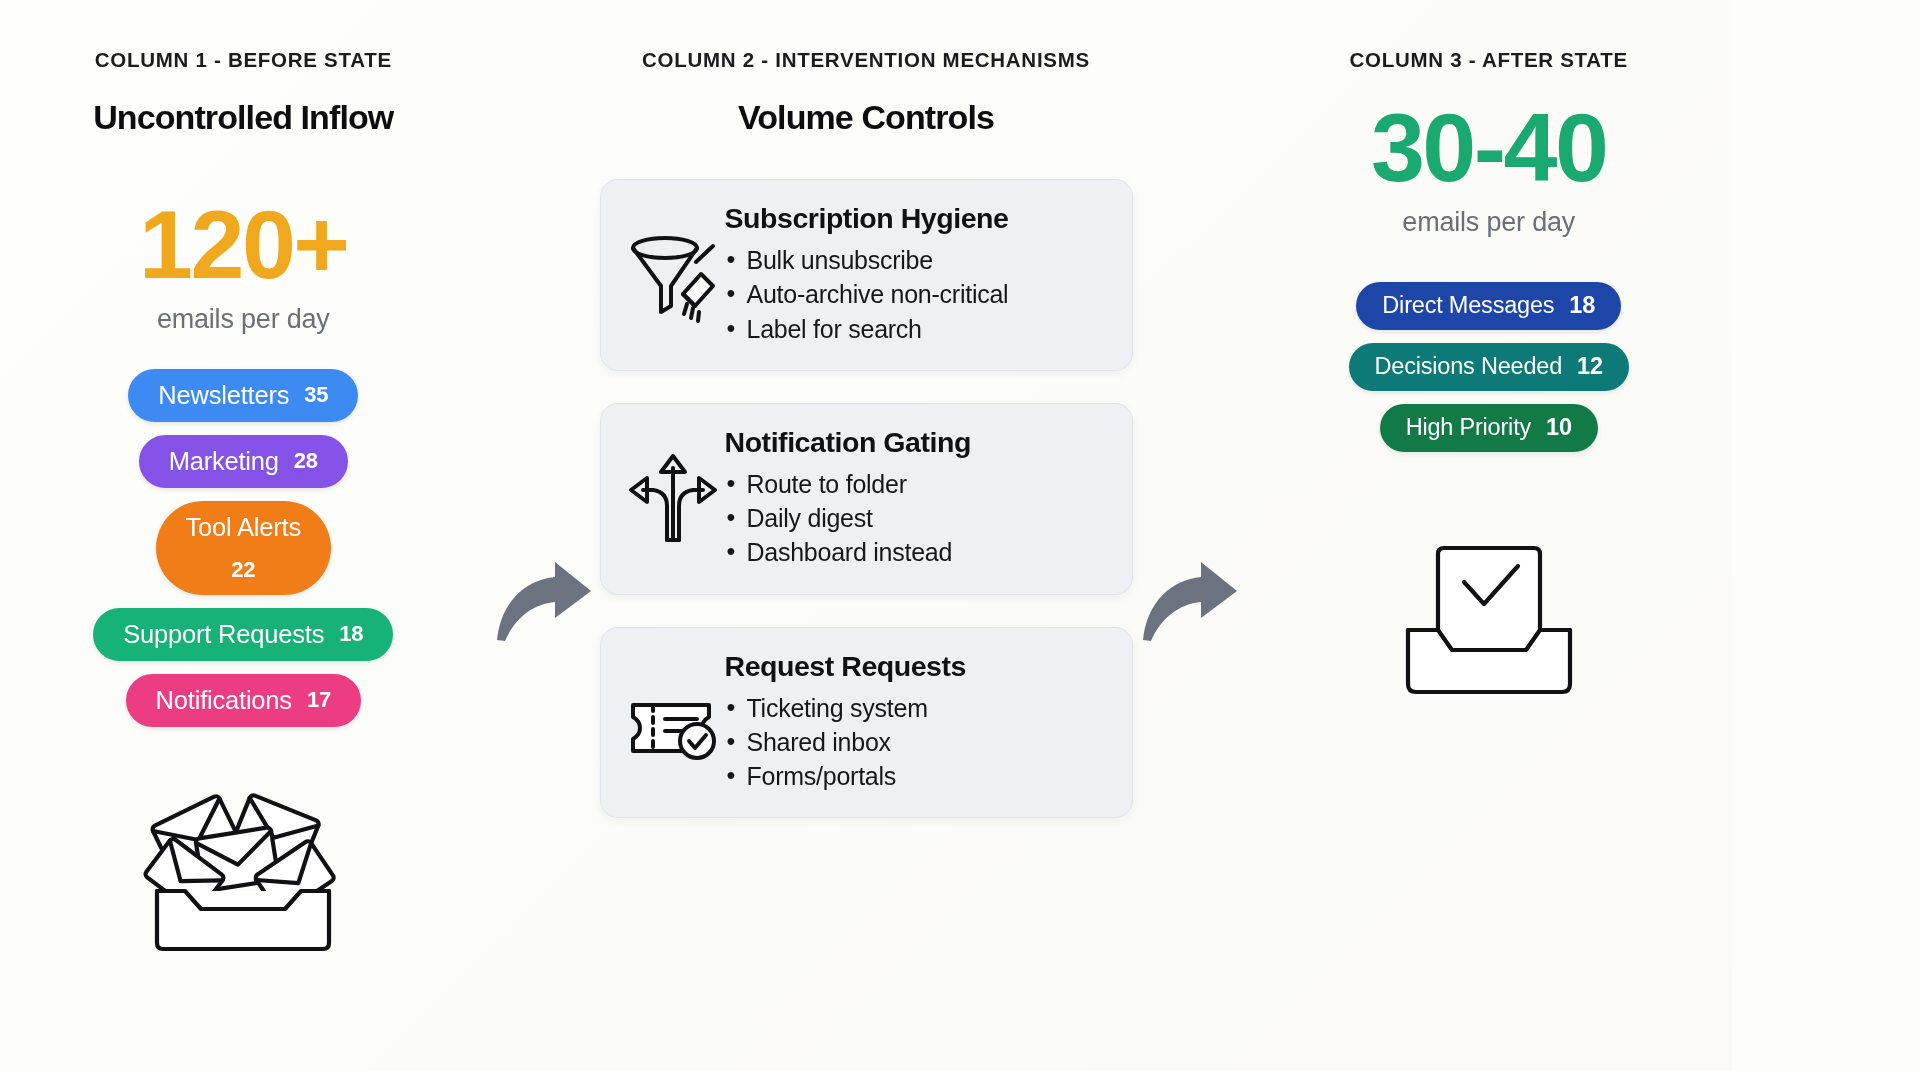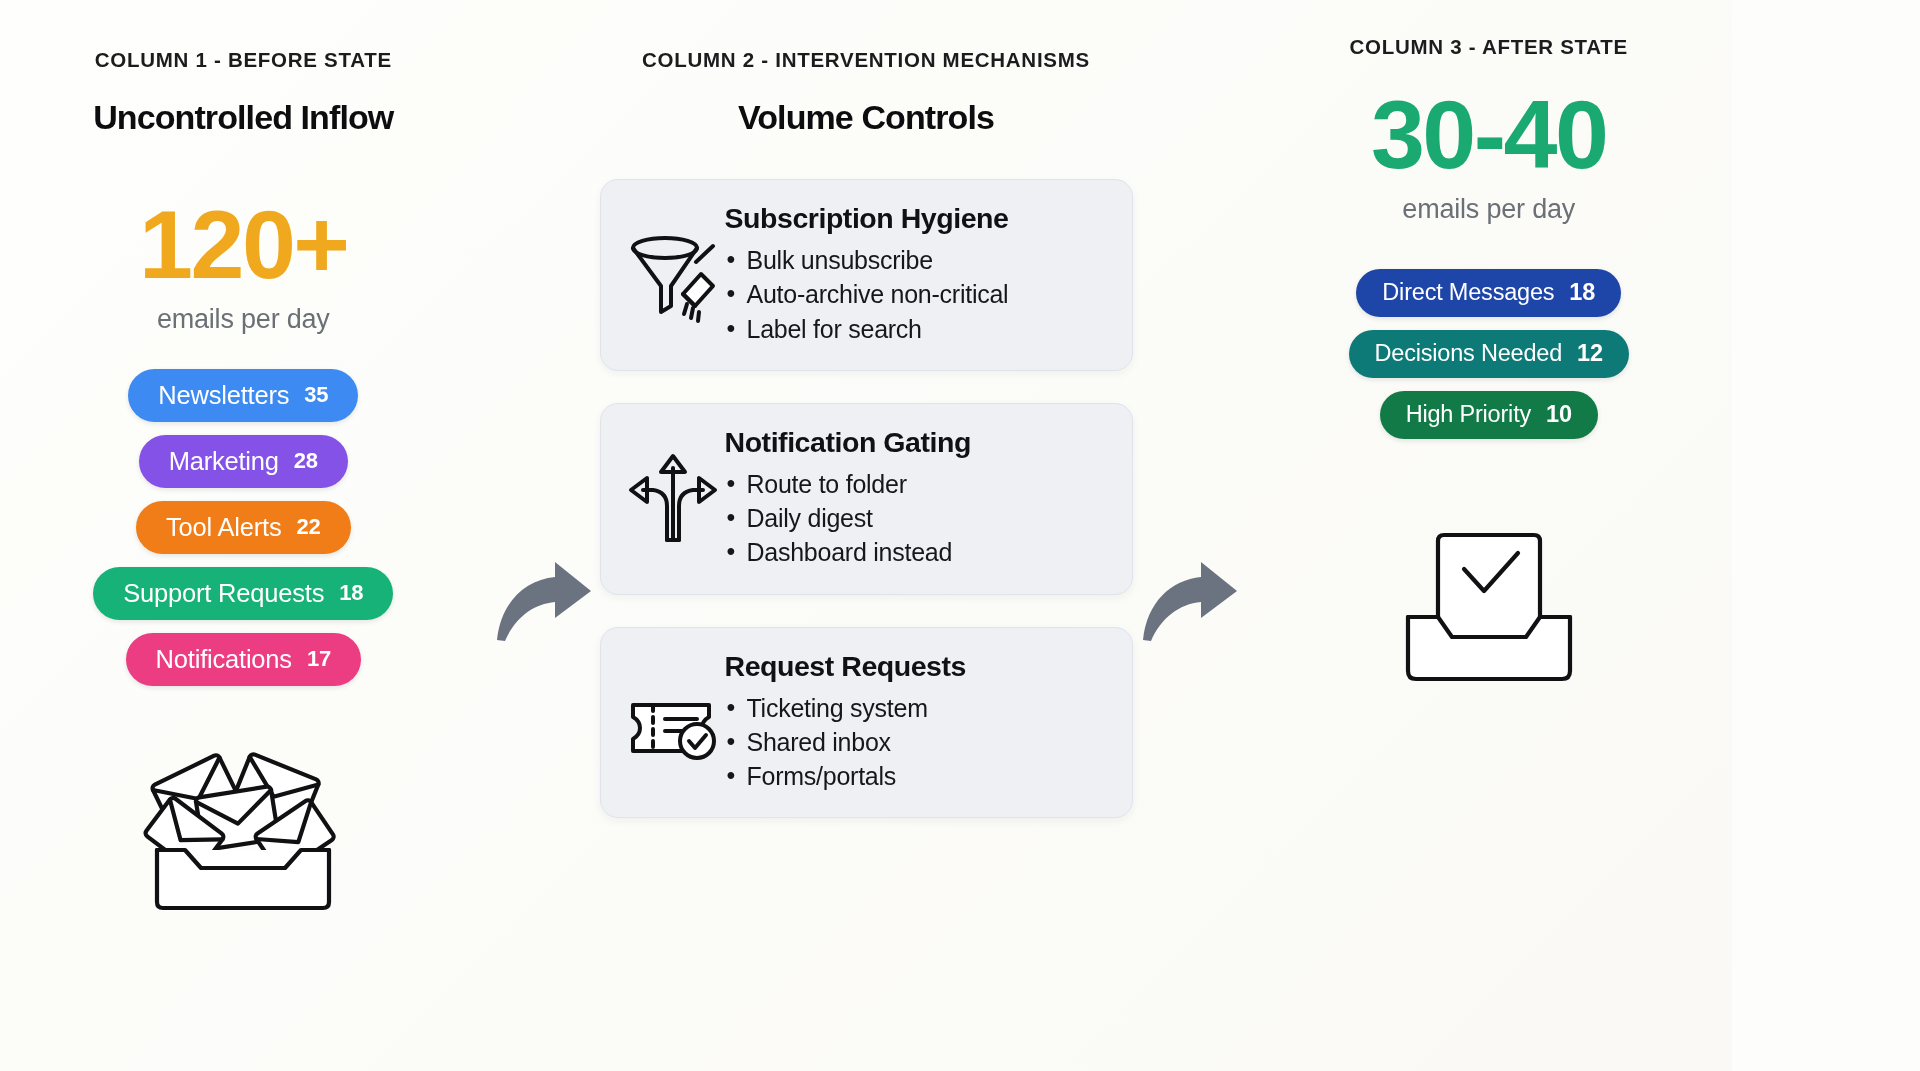--- a/index.html
+++ b/index.html
@@ -28,21 +28,21 @@
   .column {
     position: relative;
     display: flex;
     flex-direction: column;
     align-items: center;
   }
 
   .col1 { width: 560px; padding-top: 48px; }
   .col-arrow { width: 130px; display:flex; align-items:flex-start; justify-content:center; padding-top: 560px; }
   .col2 { width: 540px; padding-top: 48px; }
-  .col3 { width: 560px; padding-top: 35px; }
+  .col3 { width: 560px; padding-top: 48px; }
 
   .col-eyebrow {
     font-size: 20.5px;
     font-weight: 600;
     letter-spacing: 0.72px;
     color: #1c1c1e;
     text-transform: uppercase;
     text-align: center;
     white-space: nowrap;
   }
@@ -194,21 +194,21 @@
 
     <div class="pill-stack">
       <div class="pill" style="background:#3d8bf2;">
         <span class="pill-label">Newsletters</span>
         <span class="pill-count">35</span>
       </div>
       <div class="pill" style="background:#8552e8;">
         <span class="pill-label">Marketing</span>
         <span class="pill-count">28</span>
       </div>
-      <div class="pill" style="background:#f07d18;">
+      <div class="pill" style="background:#f07d18;flex-direction:column;">
         <span class="pill-label">Tool Alerts</span>
         <span class="pill-count">22</span>
       </div>
       <div class="pill" style="background:#17b277;">
         <span class="pill-label">Support Requests</span>
         <span class="pill-count">18</span>
       </div>
       <div class="pill" style="background:#ec3d82;">
         <span class="pill-label">Notifications</span>
         <span class="pill-count">17</span>

